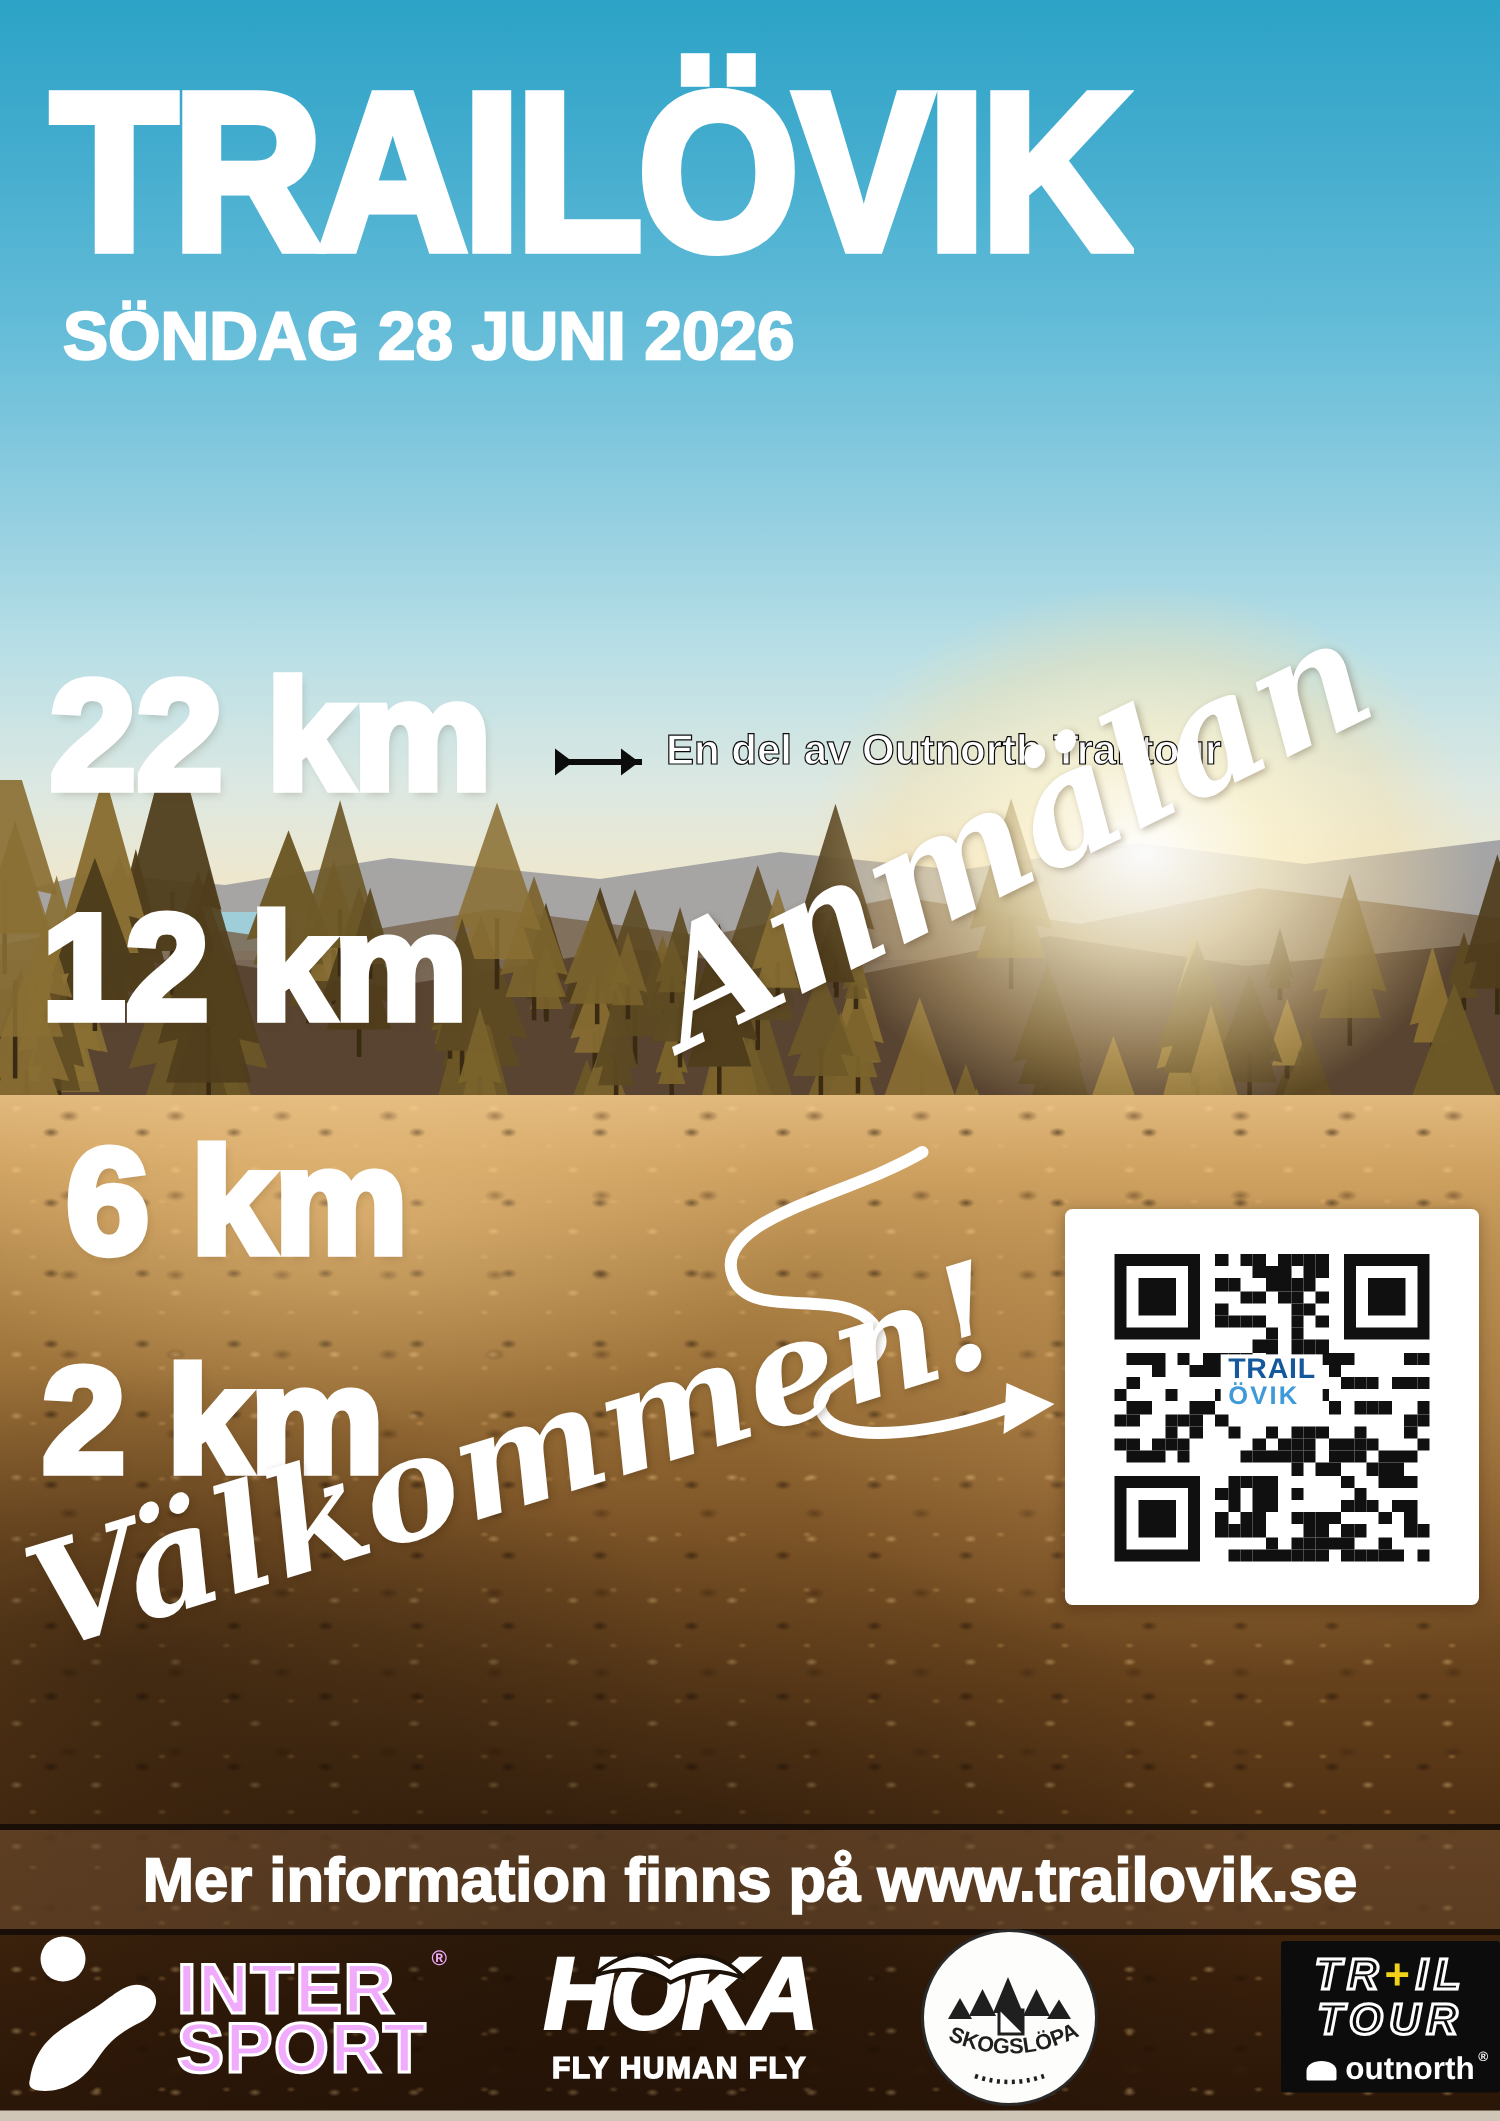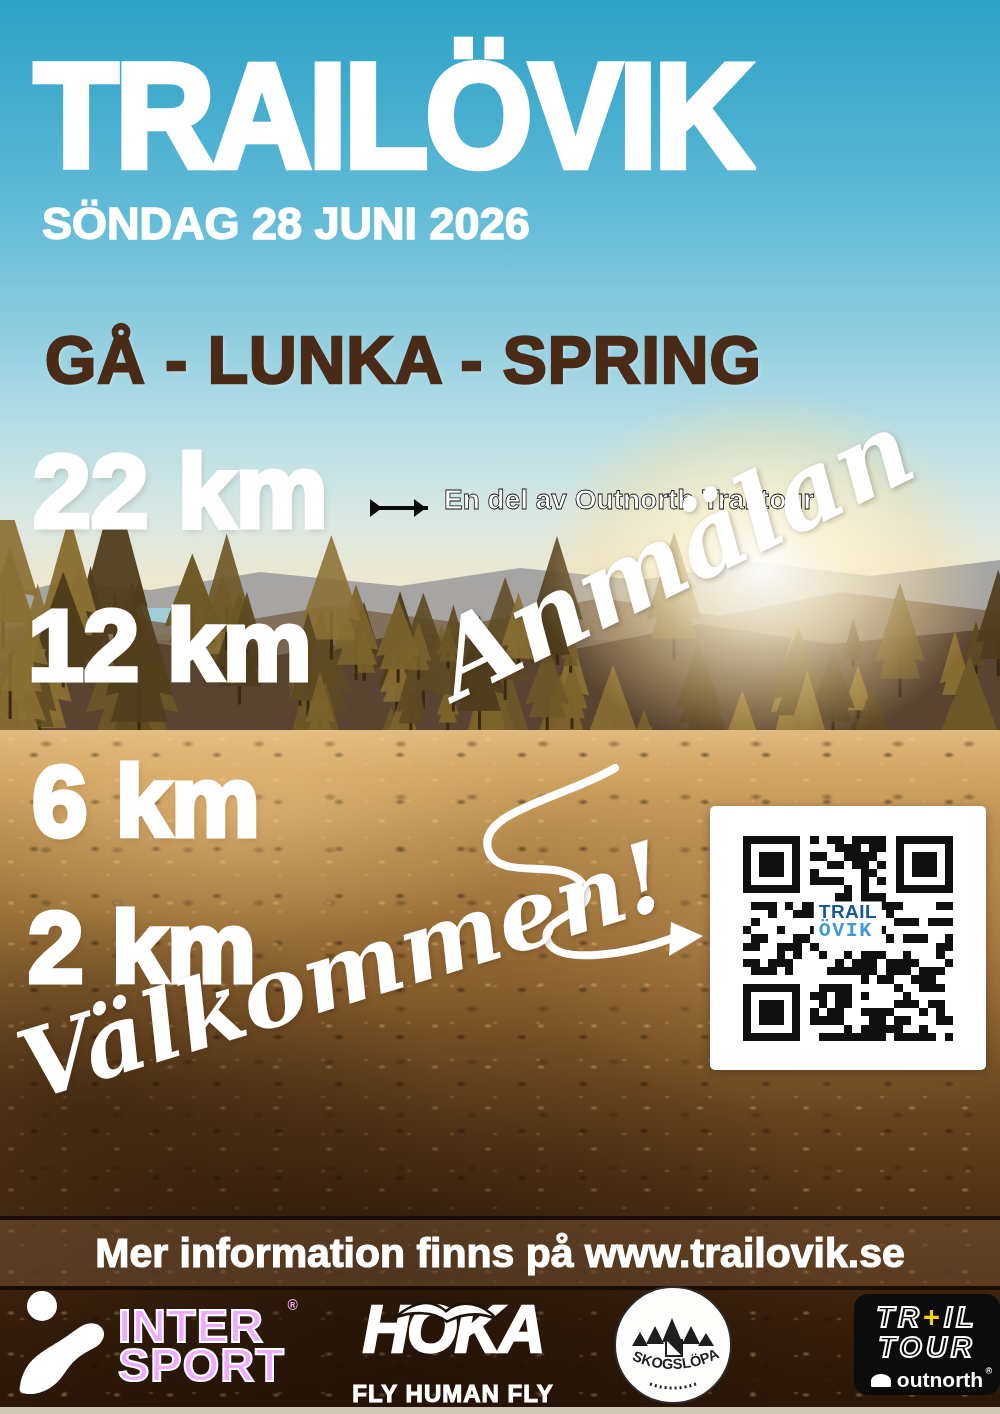--- a/index.html
+++ b/index.html
@@ -37,21 +37,21 @@
   .wm{position:absolute;color:#fff;font-weight:bold;}
   .logo-title{left:34px;top:30px;font-size:138px;letter-spacing:-3px;
        -webkit-text-stroke:6px #fff;transform:scaleY(1.08);transform-origin:left top;white-space:nowrap;}
   .date{left:42px;top:198px;font-size:45px;-webkit-text-stroke:1.5px #fff;letter-spacing:0;}
   .tagline{position:absolute;left:45px;top:322px;font-size:66px;font-weight:bold;color:#4a2b17;
        -webkit-text-stroke:2.5px #4a2b17;letter-spacing:1px;text-shadow:2px 2px 4px rgba(255,255,255,.35);}
   .dist{position:absolute;color:#fff;font-weight:bold;-webkit-text-stroke:5px #fff;white-space:nowrap;
        text-shadow:2px 3px 6px rgba(80,60,30,.25);}
   .d22{left:33px;top:432px;font-size:104px;text-align:center;}
   .d12{left:28px;top:588px;font-size:100px;}
-  .d6 {left:32px;top:744px;font-size:100px;}
+  .d6 {left:44px;top:744px;font-size:100px;}
   .d2 {left:28px;top:890px;font-size:100px;}
   .minitrail{position:absolute;left:325px;top:930px;font-size:44px;font-weight:bold;color:#fff;
        -webkit-text-stroke:1.5px #fff;}
   .partner-note{position:absolute;left:444px;top:484px;font-size:28px;font-weight:bold;color:#ffffff;
        -webkit-text-stroke:.8px #0c0c0c;white-space:nowrap;}
   .dbl-arrow{position:absolute;left:364px;top:488px;}
   .script{position:absolute;color:#fff;font-family:"DejaVu Serif","Liberation Serif",serif;
        font-style:italic;font-weight:bold;white-space:nowrap;text-shadow:1px 2px 5px rgba(60,40,15,.3);}
   .anmalan{left:468px;top:600px;font-size:104px;transform:rotate(-26deg);transform-origin:left bottom;}
   .valkommen{left:38px;top:1010px;font-size:96px;transform:rotate(-17deg);transform-origin:left bottom;}
@@ -68,35 +68,35 @@
        border-radius:5px;box-shadow:0 2px 10px rgba(40,20,5,.35);}
   .qr-modules{position:absolute;left:33px;top:30px;width:210px;height:205px;display:grid;
        grid-template-columns:repeat(25,1fr);grid-template-rows:repeat(25,1fr);}
   .qr-modules div.on{background:#101010;}
   .finder{position:absolute;width:57px;height:57px;border:8px solid #101010;box-sizing:border-box;}
   .finder::after{content:"";position:absolute;left:8px;top:8px;width:25px;height:25px;background:#101010;}
   .f-tl{left:33px;top:30px;} .f-tr{right:33px;top:30px;} .f-bl{left:33px;bottom:29px;}
   .qr-brand{position:absolute;left:50%;top:44%;transform:translate(-50%,-50%);background:#fff;
        padding:2px 5px;text-align:left;line-height:.95;}
   .qr-brand .b1{display:block;color:#15599c;font-size:19px;font-weight:bold;letter-spacing:.5px;}
-  .qr-brand .b2{display:block;color:#3e9ad8;font-size:20px;font-weight:bold;letter-spacing:1.5px;font-family:Liberation Mono, monospace;}
+  .qr-brand .b2{display:block;color:#3e9ad8;font-size:17px;font-weight:bold;letter-spacing:1.5px;}
 
   
   .sponsors{position:absolute;left:0;top:1282px;width:1000px;height:125px;}
   .intersport{position:absolute;left:14px;top:8px;display:flex;align-items:center;}
   .is-text{color:#f0abfc;font-weight:bold;font-size:47px;line-height:.84;letter-spacing:1px;
        -webkit-text-stroke:2px #fff;margin-left:8px;position:relative;}
   .is-text .reg{position:absolute;right:-14px;top:-6px;font-size:14px;-webkit-text-stroke:0;}
   .hoka{position:absolute;left:338px;top:10px;width:230px;text-align:center;color:#fff;}
   .hoka .name{font-size:64px;font-weight:bold;font-style:italic;-webkit-text-stroke:2.5px #fff;
        letter-spacing:-2px;position:relative;display:inline-block;transform:scaleY(1.05);}
-  .hoka .tag{font-size:24px;font-weight:bold;-webkit-text-stroke:1px #fff;margin-top:14px;letter-spacing:1px;}
+  .hoka .tag{font-size:20px;font-weight:bold;-webkit-text-stroke:1px #fff;margin-top:2px;letter-spacing:1px;}
   .skogs{position:absolute;left:612px;top:2px;}
   .trailtour{position:absolute;left:854px;top:12px;width:146px;height:101px;background:#0c0c0c;
-       border-radius:14px;text-align:center;color:#fff;overflow:hidden;}
+       border-radius:2px;text-align:center;color:#fff;overflow:hidden;}
   .tt-line{font-size:29px;font-weight:bold;font-style:italic;letter-spacing:4px;line-height:1.02;
        color:transparent;-webkit-text-stroke:2px #fff;}
   .tt-line .plus{color:#f2d219;-webkit-text-stroke:0;font-style:normal;}
   .tt-top{margin-top:9px;}
   .tt-brand{display:flex;align-items:center;justify-content:center;margin-top:6px;}
   .tt-brand .blob{width:20px;height:13px;background:#fff;border-radius:60% 60% 10% 10%;margin-right:6px;}
   .tt-brand span{font-size:21px;font-weight:bold;position:relative;}
   .tt-brand .reg{font-size:9px;position:absolute;top:-2px;right:-9px;}
 </style>
 </head>
@@ -536,21 +536,20 @@
         <rect x="556.1232566300888" y="121.34210801245278" width="3" height="23.522355072909203" fill="#3a2a12"></rect>
         <path d="M 542.7667655185865,125.4585201502119 L 557.6232566300888,83.11828101897532 L 572.4797477415912,125.4585201502119
       L 566.5371512969903,124.28240239656643 L 570.1027091637508,134.86746217937556 L 545.1438040964268,134.86746217937556 L 548.7093619631873,124.28240239656643 Z" fill="#4f3d1c" opacity="0.9835438086574635"></path>
       </g>
     </svg>
   <div class="sun-glow"></div>
   <div class="terrain"></div>
 
   <div class="wm logo-title">TRAILÖVIK</div>
   <div class="wm date">SÖNDAG 28 JUNI 2026</div>
-  <div class="tagline">GÅ - LUNKA - SPRING</div>
 
   <div class="dist d22">22 km</div>
   <svg class="dbl-arrow" width="74" height="40" viewBox="0 0 74 40">
     <line x1="10" y1="20" x2="64" y2="20" stroke="#0c0c0c" stroke-width="4"></line>
     <path d="M12,20 L24,11 L24,29 Z" fill="#0c0c0c" transform="rotate(180 15 20)"></path>
     <path d="M62,20 L50,11 L50,29 Z" fill="#0c0c0c"></path>
   </svg>
   <div class="partner-note">En del av Outnorth Trailtour</div>
   <div class="dist d12">12 km</div>
   <div class="dist d6">6 km</div>

